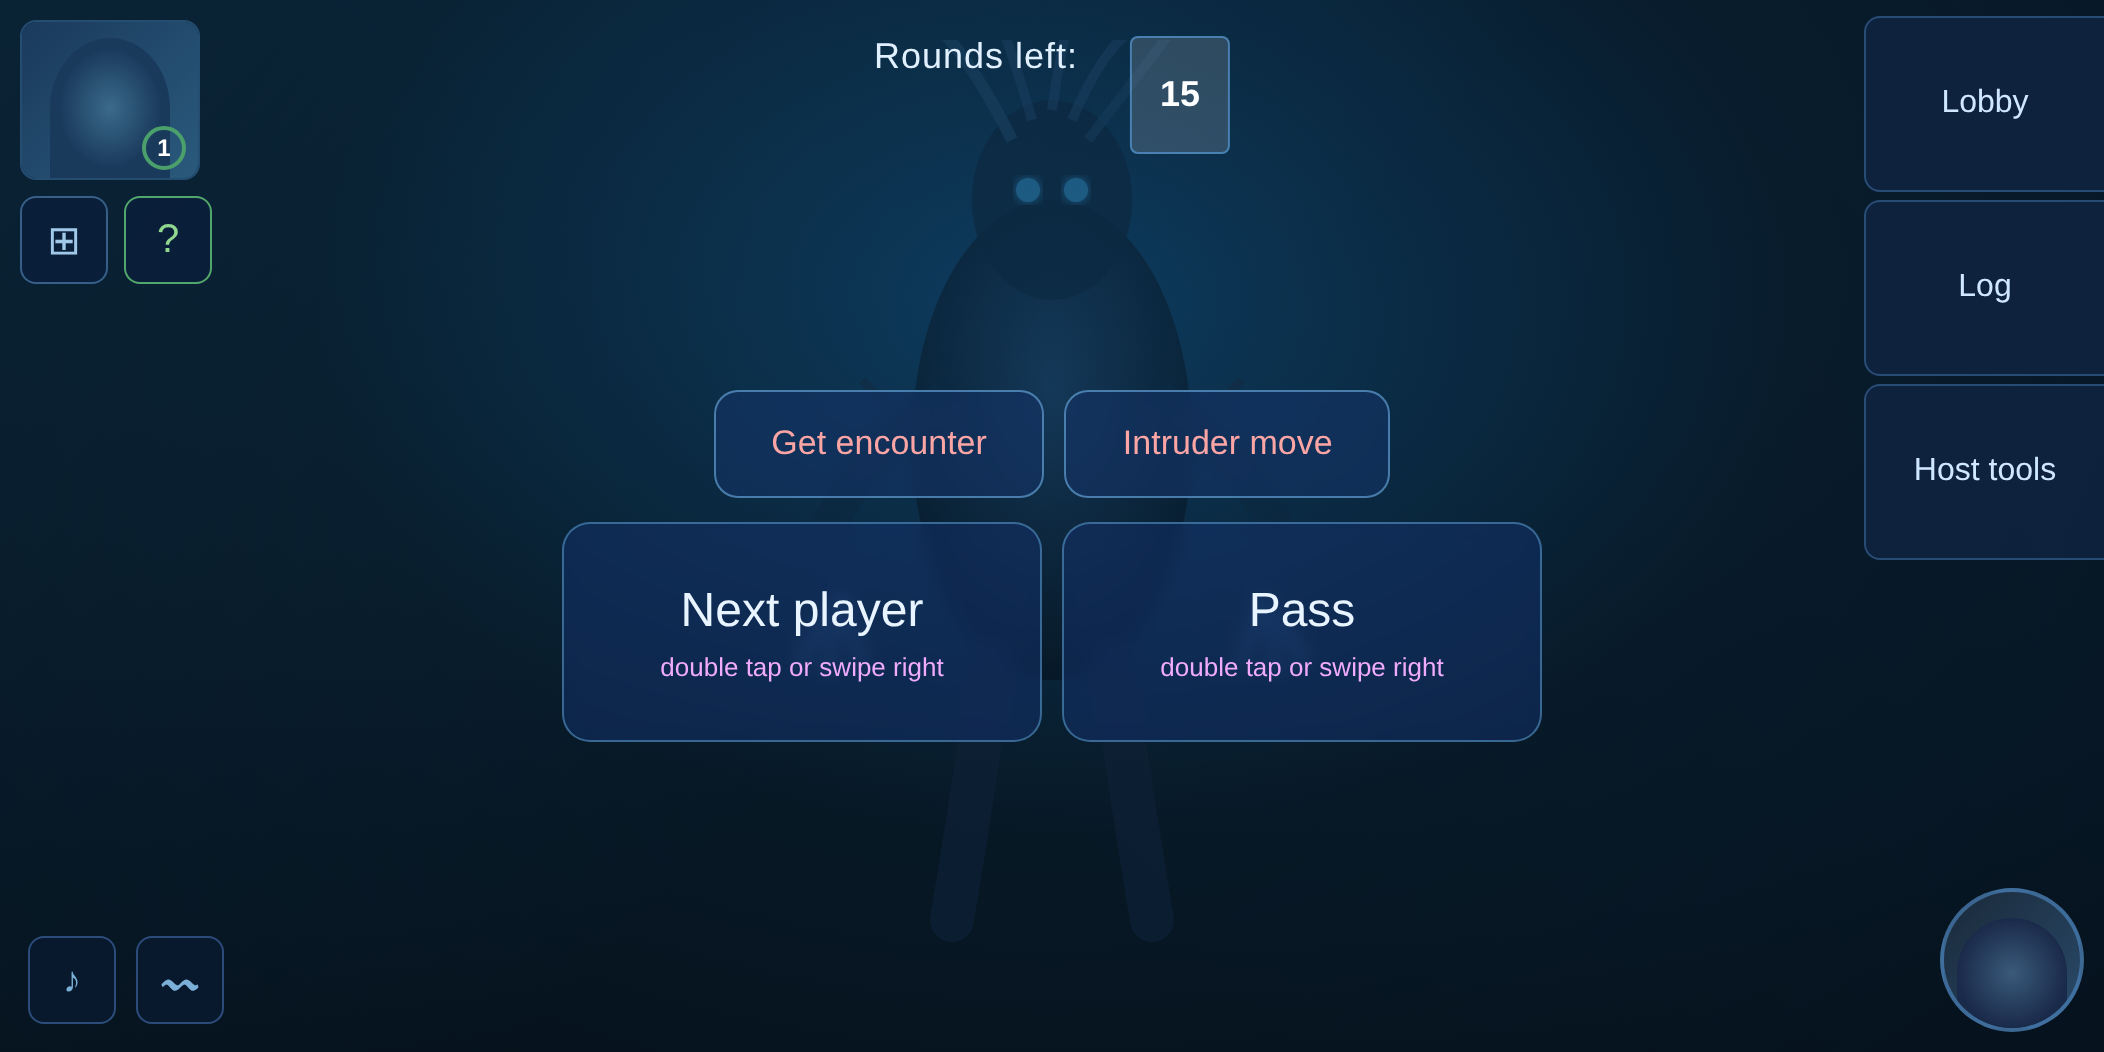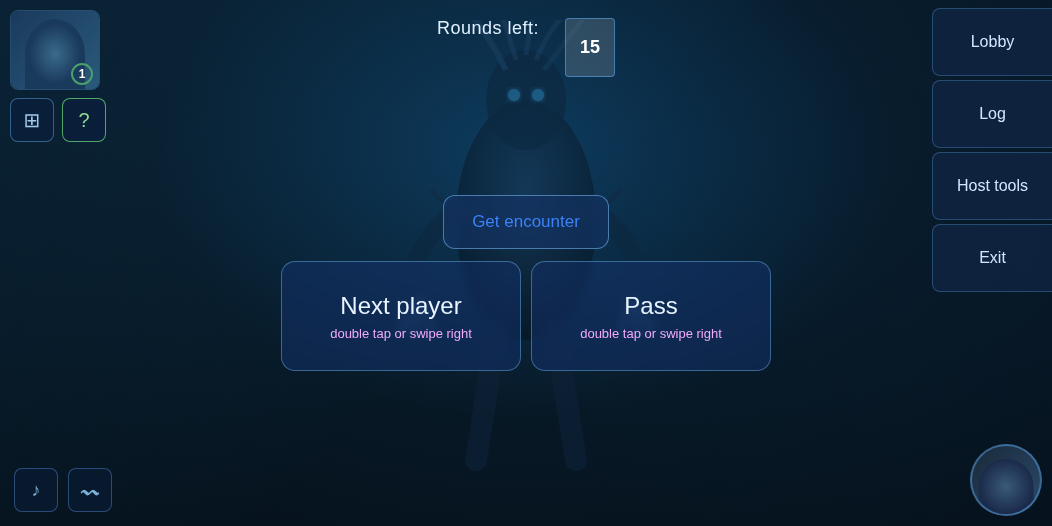--- a/index.html
+++ b/index.html
@@ -241,21 +241,21 @@
 
     .action-row {
       display: flex;
       gap: 10px;
     }
 
     .action-btn {
       background: rgba(20,50,100,0.65);
       border: 1.5px solid rgba(120,190,240,0.55);
       border-radius: 12px;
-      color: #3b82f6;
+      color: #fca5a5;
       font-size: 17px;
       font-weight: 400;
       cursor: pointer;
       display: flex;
       align-items: center;
       justify-content: center;
       padding: 16px 28px;
       min-width: 160px;
       text-align: center;
       backdrop-filter: blur(4px);
@@ -308,21 +308,21 @@
 
     .right-btn {
       background: rgba(15,35,65,0.85);
       border: 1px solid rgba(80,140,200,0.4);
       border-right: none;
       border-radius: 8px 0 0 8px;
       color: #d0e8ff;
       font-size: 16px;
       font-weight: 400;
       cursor: pointer;
-      padding: 24px 12px;
+      padding: 34px 12px;
       text-align: center;
       display: flex;
       align-items: center;
       justify-content: center;
       transition: background 0.2s;
     }
   </style>
 </head>
 <body>
 
@@ -409,31 +409,31 @@
   </div>
 </div>
 
 <div class="bottom-right">
   <div class="bottom-avatar"></div>
 </div>
 
 <div class="main-actions">
   <div class="action-row">
     <button class="action-btn">Get encounter</button>
+    <button class="action-btn">Intruder move</button>
   </div>
   <div class="action-row">
     <button class="action-btn-large">
       <span class="btn-title">Next player</span>
       <span class="btn-subtitle">double tap or swipe right</span>
     </button>
     <button class="action-btn-large">
       <span class="btn-title">Pass</span>
       <span class="btn-subtitle">double tap or swipe right</span>
     </button>
   </div>
 </div>
 
 <div class="right-panel">
   <button class="right-btn">Lobby</button>
   <button class="right-btn">Log</button>
   <button class="right-btn">Host tools</button>
-  <button class="right-btn">Exit</button>
 </div>
 
 </body></html>

